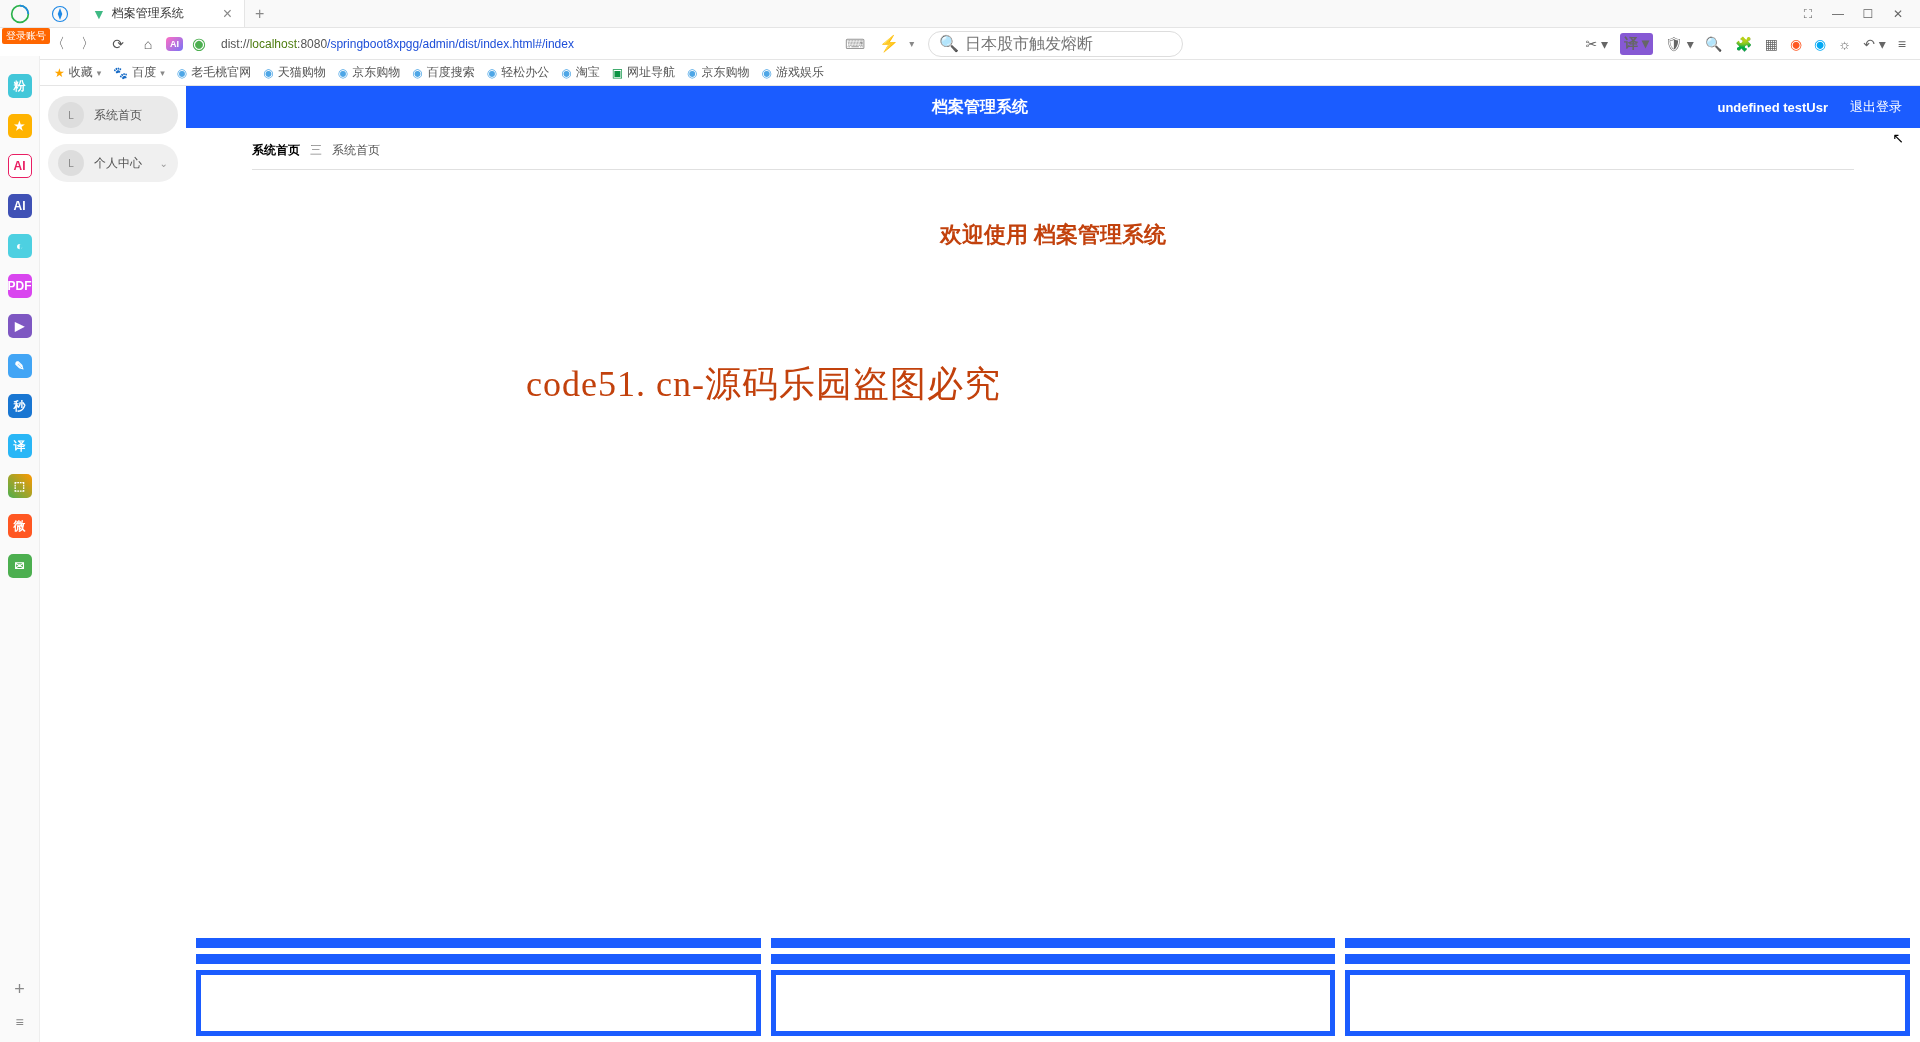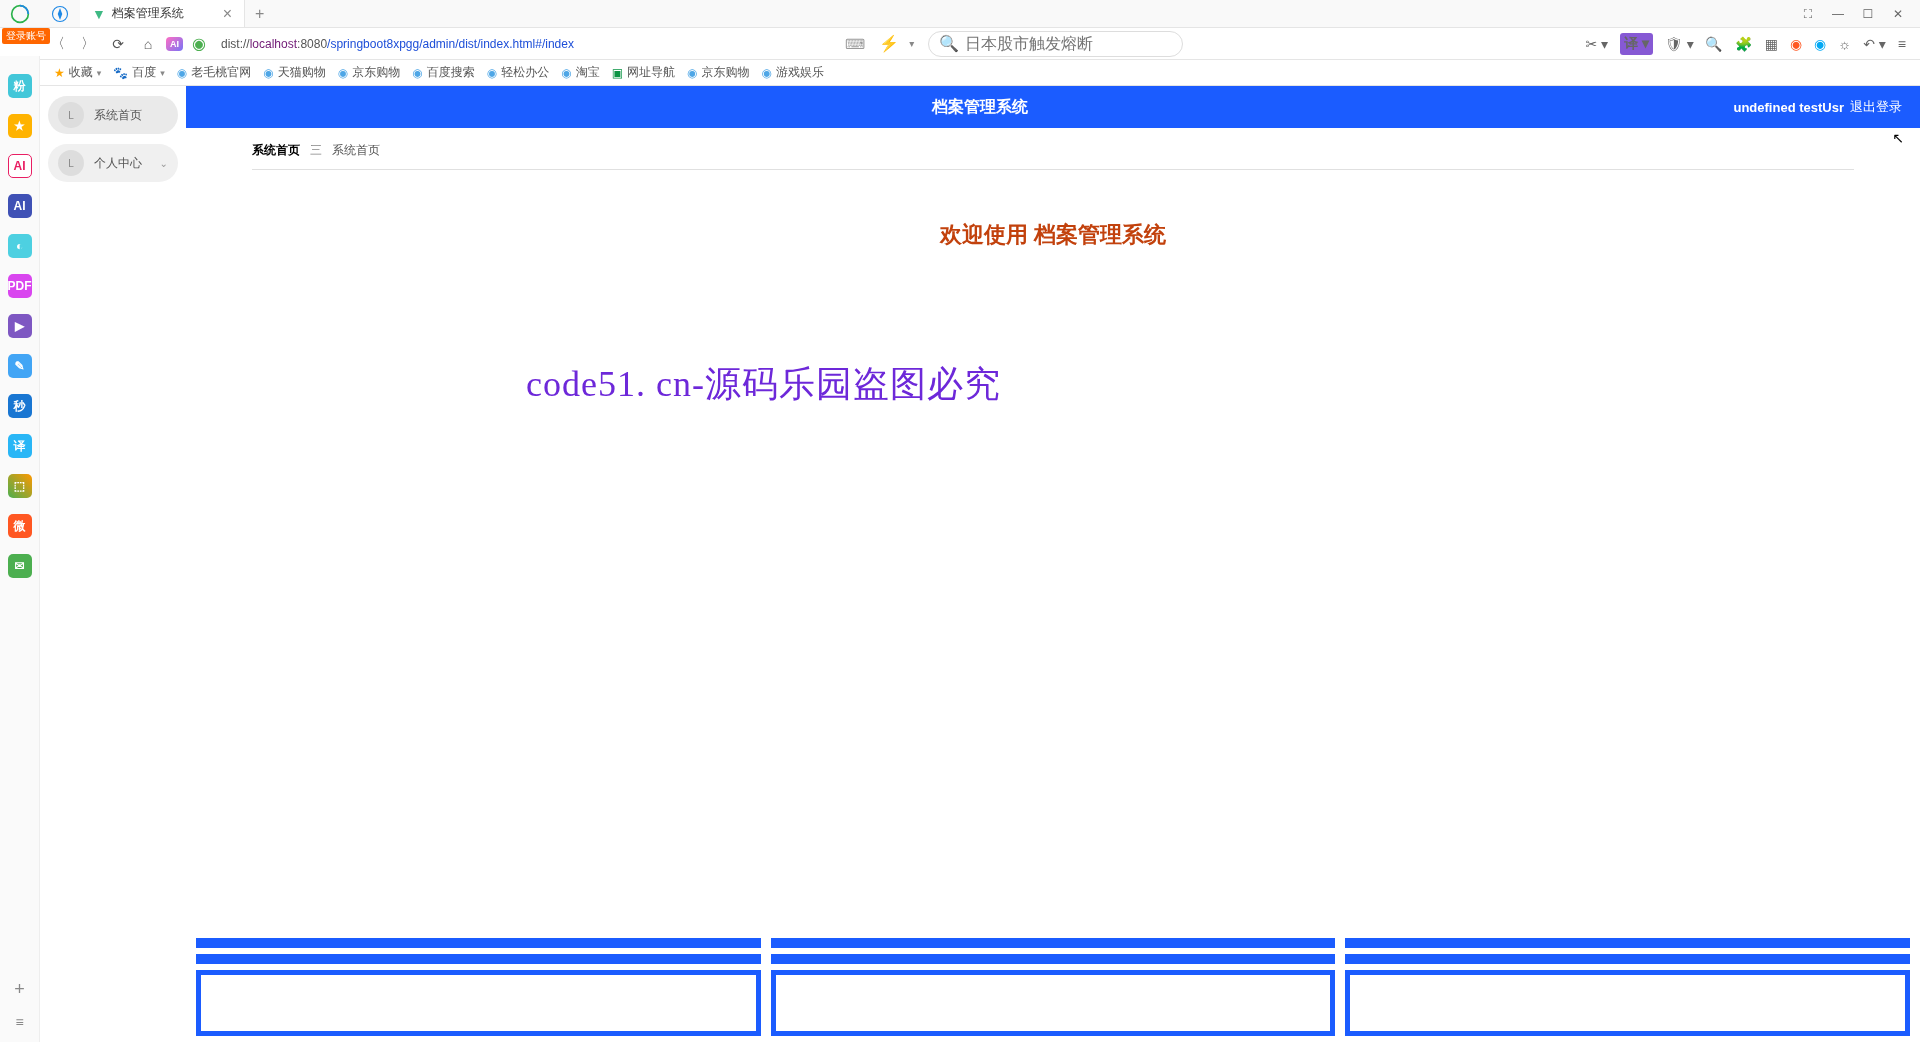--- a/index.html
+++ b/index.html
@@ -18,21 +18,21 @@
 .new-tab { padding: 0 10px; color: #888; font-size: 16px; }
 .win-controls { margin-left: auto; display: flex; gap: 2px; padding-right: 8px; }
 .win-btn { width: 28px; height: 20px; display: flex; align-items: center; justify-content: center; color: #666; font-size: 12px; }
 
 
 .addr-row { display: flex; align-items: center; height: 32px; background: #fff; padding: 0 6px; gap: 6px; border-bottom: 1px solid #e5e5e5; }
 .nav-btn { width: 24px; height: 24px; display: flex; align-items: center; justify-content: center; color: #555; font-size: 14px; border-radius: 4px; }
 .ai-badge { background: linear-gradient(135deg,#ff6ec4,#7873f5); color: #fff; font-size: 9px; padding: 2px 4px; border-radius: 4px; font-weight: bold; }
 .shield { color: #4caf50; width: 20px; text-align: center; }
 .url-bar { flex: 0 0 620px; display: flex; align-items: center; font-size: 12px; color: #555; padding: 0 6px; }
-.url-bar .host { color: #701a75; }
+.url-bar .host { color: #4d7c0f; }
 .url-bar .path { color: #1d4ed8; }
 .keyboard-icon { color: #999; font-size: 14px; padding: 0 4px; }
 .lightning { color: #0b9444; padding: 0 4px; }
 .search-box { flex: 0 0 250px; display: flex; align-items: center; border: 1px solid #ddd; border-radius: 14px; height: 26px; padding: 0 10px; gap: 6px; margin-left: 8px; }
 .search-box input { border: none; outline: none; font-size: 16px; flex: 1; background: transparent; }
 .tool-icons { display: flex; gap: 12px; margin-left: auto; padding-right: 8px; align-items: center; }
 .tool-icons span { color: #666; font-size: 14px; }
 .translate-badge { background: #8659d4; color: #fff; font-size: 9px; padding: 2px 4px; border-radius: 3px; font-weight: bold; }
 .shield-orange { color: #ff9800; }
 
@@ -56,33 +56,33 @@
 .app-nav { width: 146px; background: #fff; padding: 10px 8px; display: flex; flex-direction: column; gap: 10px; }
 .nav-item { display: flex; align-items: center; gap: 10px; background: #f0f0f0; border-radius: 20px; height: 38px; padding: 0 10px; font-size: 12px; color: #555; position: relative; }
 .nav-item.active { background: #eaeaea; }
 .nav-avatar { width: 26px; height: 26px; border-radius: 50%; background: #ddd; display: flex; align-items: center; justify-content: center; font-size: 10px; color: #888; }
 .nav-chevron { position: absolute; right: 10px; color: #999; font-size: 10px; }
 
 
 .app-main { flex: 1; display: flex; flex-direction: column; background: #fff; }
 .app-header { height: 42px; background: #1b5cff; color: #fff; display: flex; align-items: center; padding: 0 18px; }
 .app-title { position: absolute; left: 50%; transform: translateX(-50%); font-size: 16px; font-weight: bold; }
-.app-user { margin-left: auto; font-size: 13px; display: flex; gap: 6px; align-items: center; }
+.app-user { margin-left: auto; font-size: 13px; display: flex; gap: 22px; align-items: center; }
 .app-user .uname { font-weight: bold; }
 
 
 .crumb-row { padding: 14px 66px 6px; display: flex; align-items: center; gap: 10px; font-size: 12px; color: #555; }
 .crumb-row .bold { font-weight: bold; color: #000; }
 .crumb-sep { color: #888; }
 .crumb-underline { height: 1px; background: #e0e0e0; margin: 4px 66px 0; }
 
 
 .content { flex: 1; padding: 50px 0 0; text-align: center; position: relative; }
 .welcome { font-size: 22px; font-weight: bold; color: #c2410c; }
-.watermark { position: absolute; top: 190px; left: 340px; font-size: 36px; color: #6d28d9; font-family: "SimHei","Microsoft YaHei"; letter-spacing: 1px; }
+.watermark { position: absolute; top: 190px; left: 340px; font-size: 36px; color: #c2410c; font-family: "SimHei","Microsoft YaHei"; letter-spacing: 1px; }
 .grid-wrap { display: flex; flex-direction: column; gap: 0; }
 .grid-wrap table { border-collapse: separate; border-spacing: 10px 6px; width: 100%; }
 .grid-wrap td { border: 5px solid #1b5cff; background: #fff; }
 .grid-wrap tr:nth-child(1) td { height: 8px; }
 .grid-wrap tr:nth-child(2) td { height: 8px; }
 .grid-wrap tr:nth-child(3) td { height: 66px; }
 
 .cursor { position: absolute; top: 44px; right: 16px; font-size: 14px; color: #000; pointer-events: none; }
 </style>
 </head>

